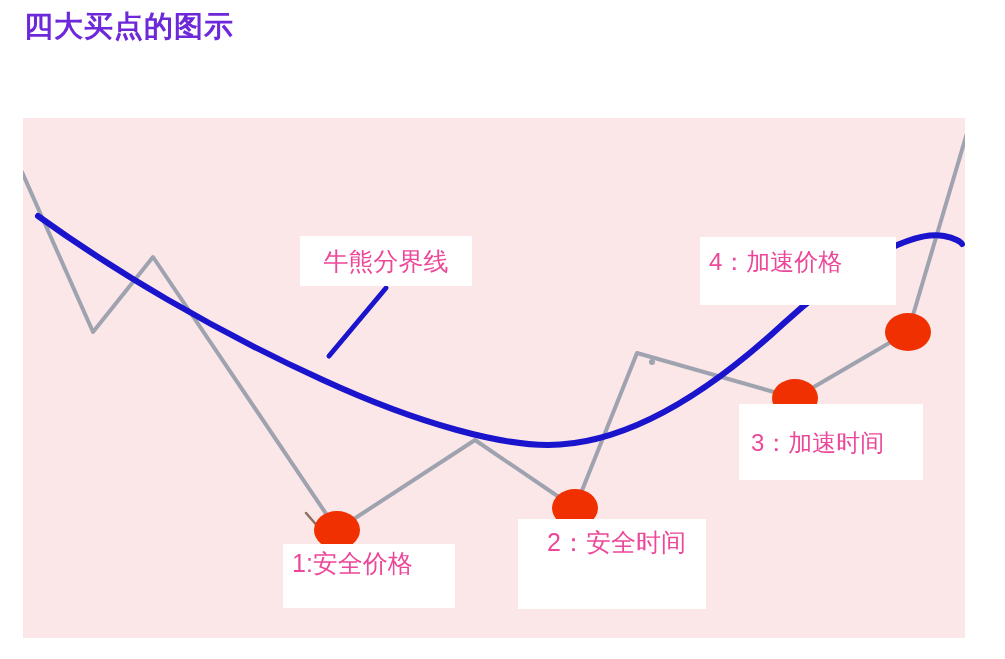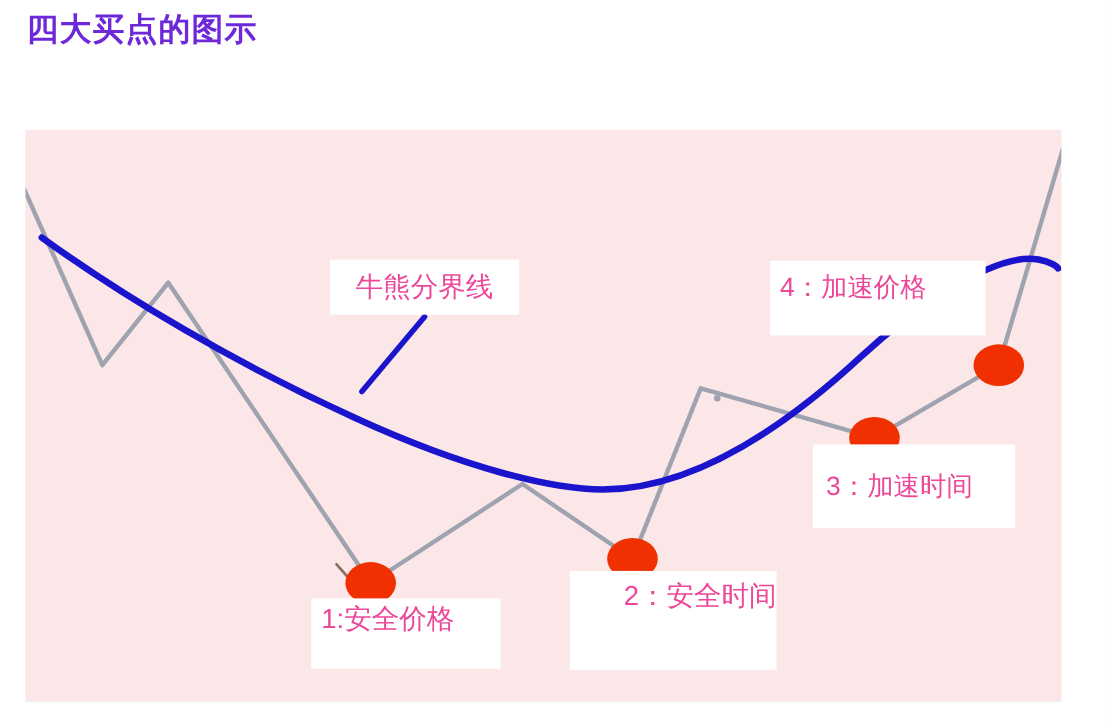--- a/index.html
+++ b/index.html
@@ -99,21 +99,21 @@
     padding-top: 27px;
     margin-left: 16px;
   }
   #callout-p3 .callout-text { font-size: 24px; }
 
   #callout-p2 {
     left: 518px;
     top: 519px;
     width: 188px;
     height: 90px;
-    justify-content: flex-end;
+    justify-content: center;
     padding-left: 9px;
     align-items: flex-start;
     padding-top: 11px;
   }
   #callout-p2 .callout-text { font-size: 25px; }
 
   #callout-p1 {
     left: 283px;
     top: 544px;
     width: 172px;

